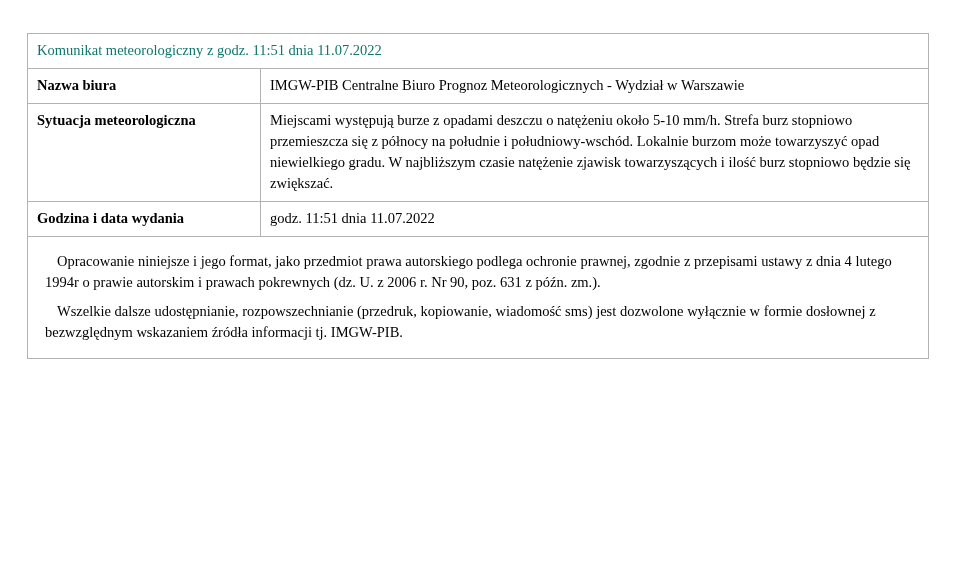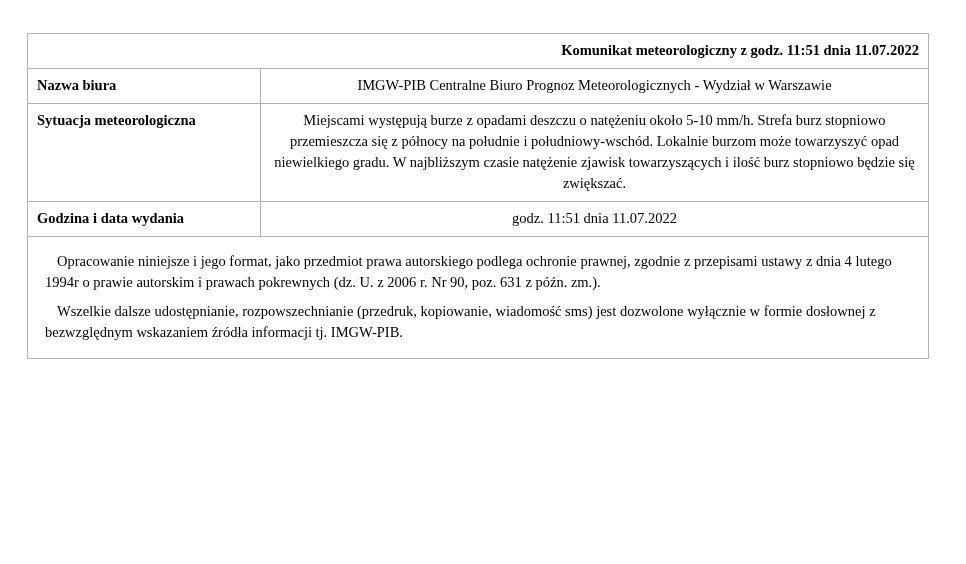--- a/index.html
+++ b/index.html
@@ -28,34 +28,33 @@
     table-layout: fixed;
   }
   .doc-table td {
     border: 1px solid #b3b3b3;
     vertical-align: top;
     padding: 6px 9px 7px 9px;
     font-size: 14.5px;
     line-height: 1.45;
   }
   .title-cell {
-    text-align: right;
-    color: #000000;
-    font-weight: bold;
+    text-align: left;
+    color: #0f766e;
+    font-weight: normal;
     font-size: 16.5px;
     padding: 9px 6px 10px 6px;
   }
   .label-cell {
     width: 233px;
     font-weight: bold;
     white-space: nowrap;
   }
   .value-cell {
     font-weight: normal;
-    text-align: center;
   }
   .bold-inline {
     font-weight: bold;
   }
   .footer-cell {
     padding: 8px 10px 10px 10px;
     font-size: 14.5px;
     line-height: 1.5;
   }
   .footer-cell p {

